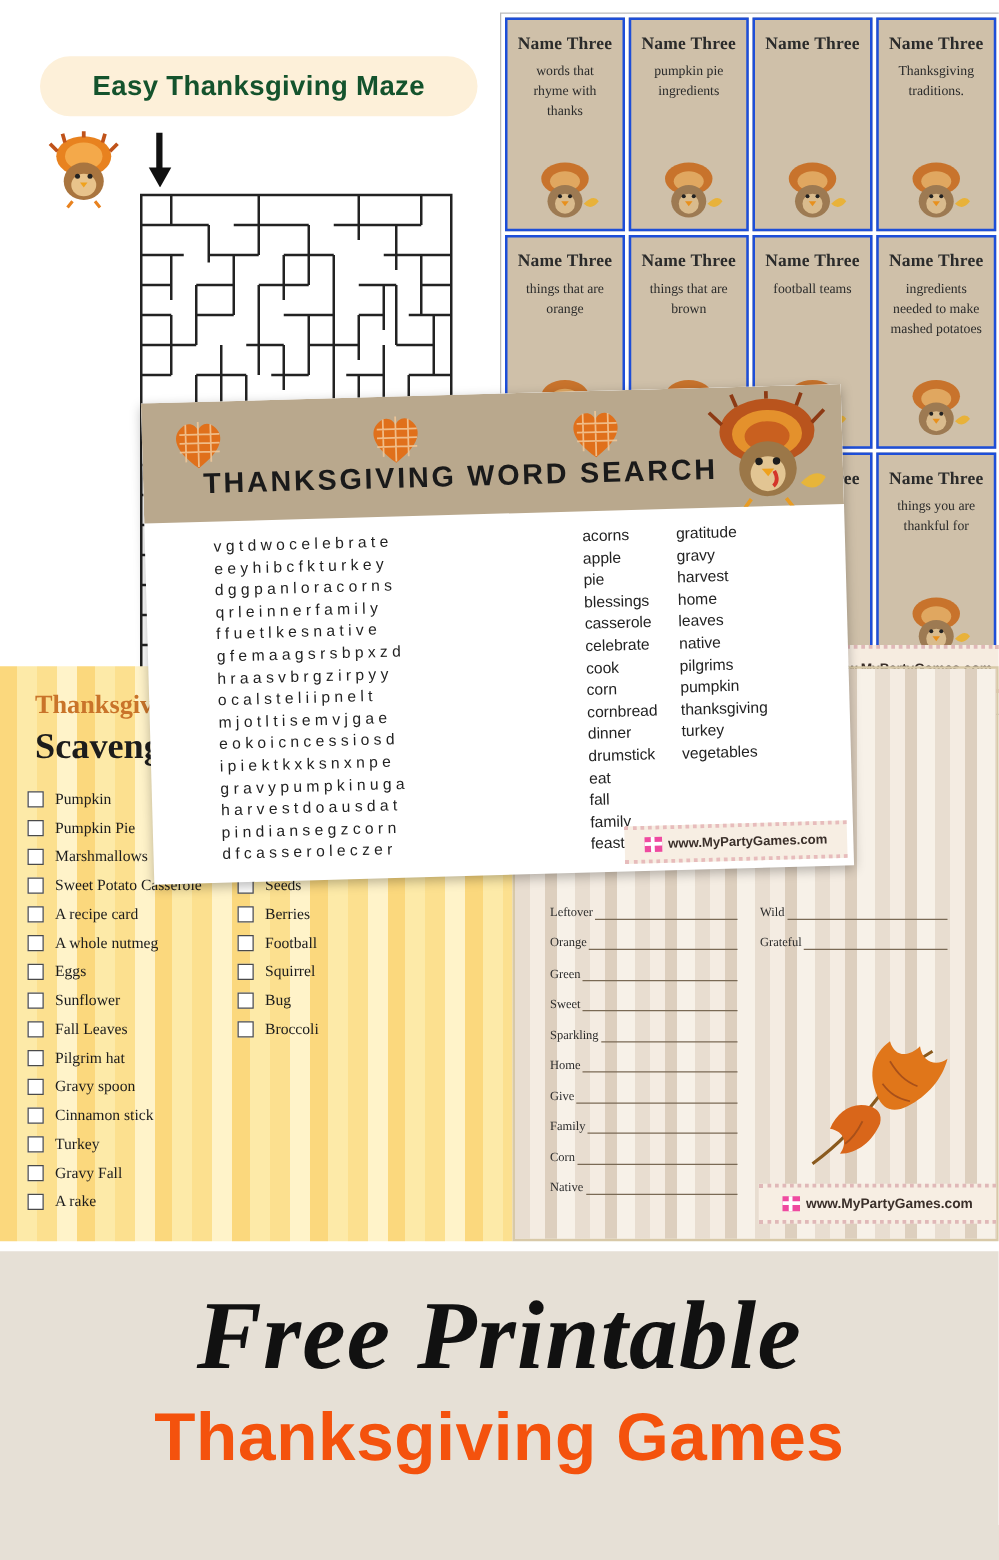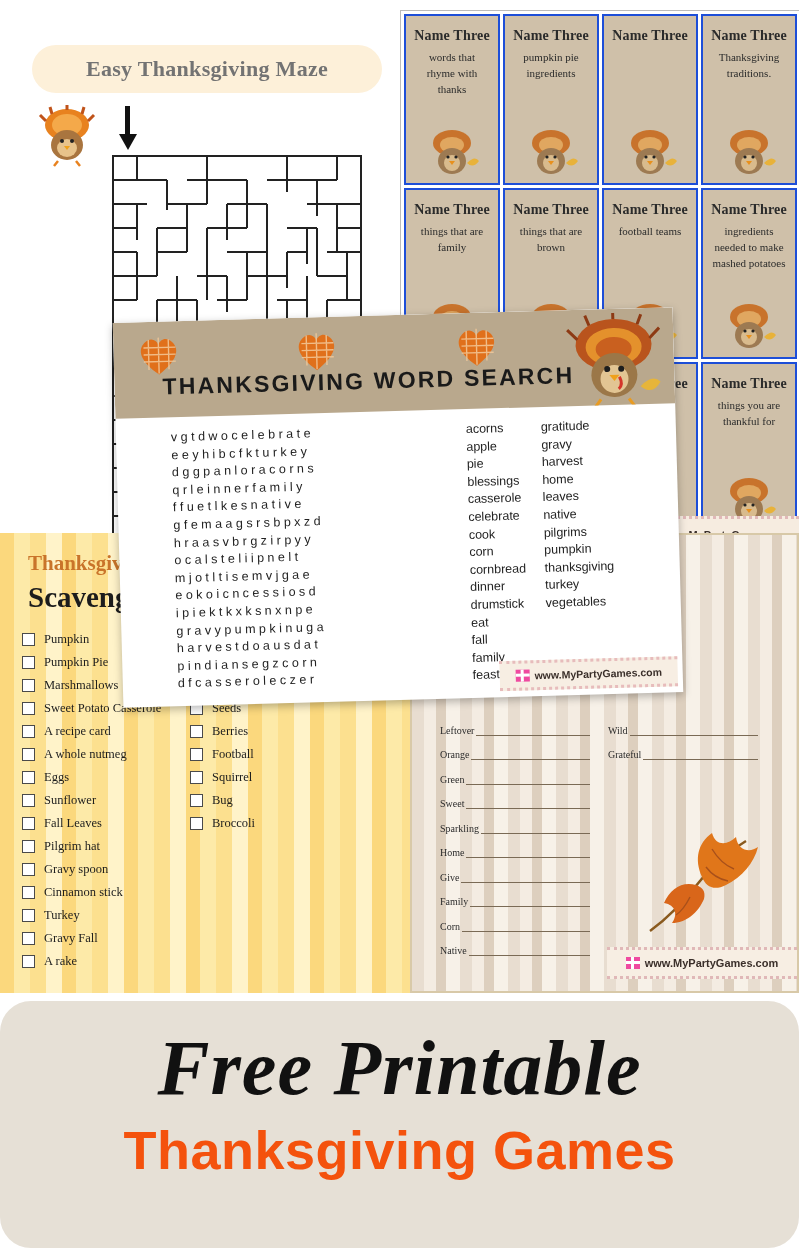--- a/index.html
+++ b/index.html
@@ -19,24 +19,24 @@
   
   #maze-card {
     left: 32px; top: 10px; width: 360px; height: 530px;
   }
   #maze-title {
     position: absolute; left: 0; top: 35px;
     width: 350px; height: 48px;
     background: #fdf0d9;
     border-radius: 24px;
     display: flex; align-items: center; justify-content: center;
-    font-family: Liberation Serif, serif;
+    font-family: Liberation Sans, sans-serif;
     font-weight: bold;
     font-size: 22px;
-    color: #737373;
+    color: #14532d;
     letter-spacing: 0.3px;
   }
   #maze-turkey {
     position: absolute; left: 4px; top: 95px; width: 62px; height: 62px;
   }
   #maze-arrow {
     position: absolute; left: 86px; top: 96px; width: 20px; height: 44px;
   }
   #maze-box {
     position: absolute; left: 75px; top: 140px;
@@ -238,21 +238,20 @@
     border-top: 3px dotted #e7bcbc;
     border-bottom: 3px dotted #e7bcbc;
     display: flex; align-items: center; justify-content: center; gap: 5px;
     font-size: 10.5px; color: #3a2f2a; font-weight: bold;
   }
 
   
   #footer {
     left: 0; top: 1001px; width: 799px; height: 247px;
     background: #e6e0d6;
-    border-radius: 31px;
   }
   #footer-line1 {
     position: absolute; left: 0; right: 0; top: 22px;
     text-align: center;
     font-family: "Liberation Serif", serif;
     font-style: italic;
     font-weight: bold;
     font-size: 78px;
     color: #111111;
     letter-spacing: 1px;
@@ -379,21 +378,21 @@
           <ellipse cx="31" cy="40" rx="8" ry="8" fill="#d9bb8d"></ellipse>
         <circle cx="27" cy="34" r="1.6" fill="#222"></circle>
           <circle cx="35" cy="34" r="1.6" fill="#222"></circle>
         <path d="M28 38 L34 38 L31 42 Z" fill="#e8901c"></path>
         <path d="M46 40 q8 -8 12 -2 q-6 8 -12 2" fill="#e8b23a"></path>
       </svg>
     </div>
 
     <div class="nt-card">
       <div class="nt-head">Name Three</div>
-      <div class="nt-body">things that are family</div>
+      <div class="nt-body">things that are orange</div>
       <svg class="nt-bird" viewBox="0 0 62 58">
         <ellipse cx="31" cy="20" rx="19" ry="13" fill="#c8732c"></ellipse>
           <ellipse cx="31" cy="22" rx="12" ry="8" fill="#e0a760"></ellipse>
         <ellipse cx="31" cy="38" rx="14" ry="13" fill="#9d7a52"></ellipse>
           <ellipse cx="31" cy="40" rx="8" ry="8" fill="#d9bb8d"></ellipse>
         <circle cx="27" cy="34" r="1.6" fill="#222"></circle>
           <circle cx="35" cy="34" r="1.6" fill="#222"></circle>
         <path d="M28 38 L34 38 L31 42 Z" fill="#e8901c"></path>
         <path d="M46 40 q8 -8 12 -2 q-6 8 -12 2" fill="#e8b23a"></path>
       </svg>

